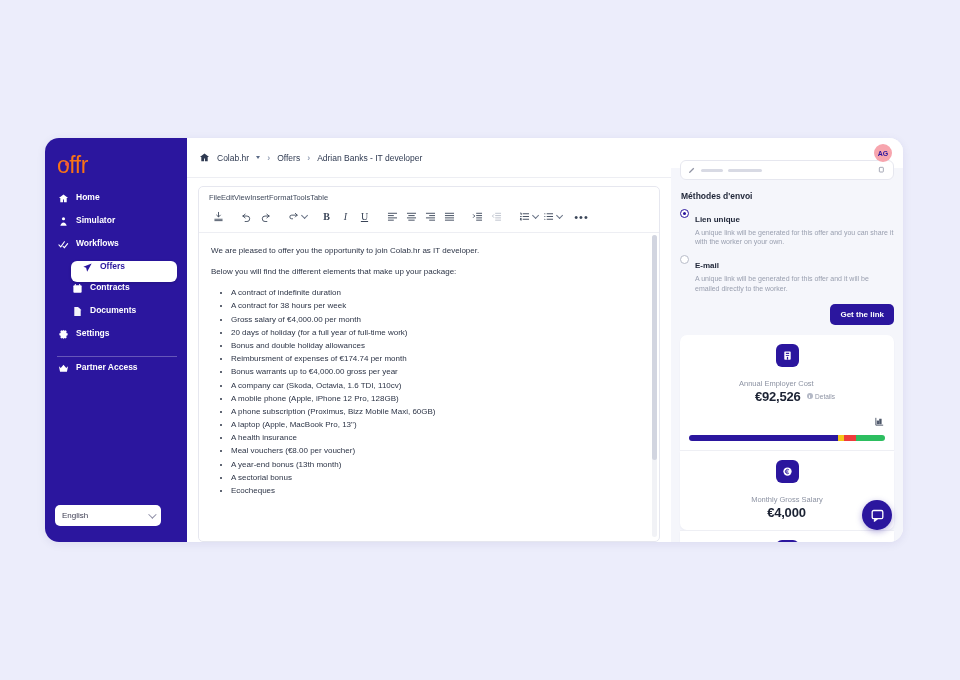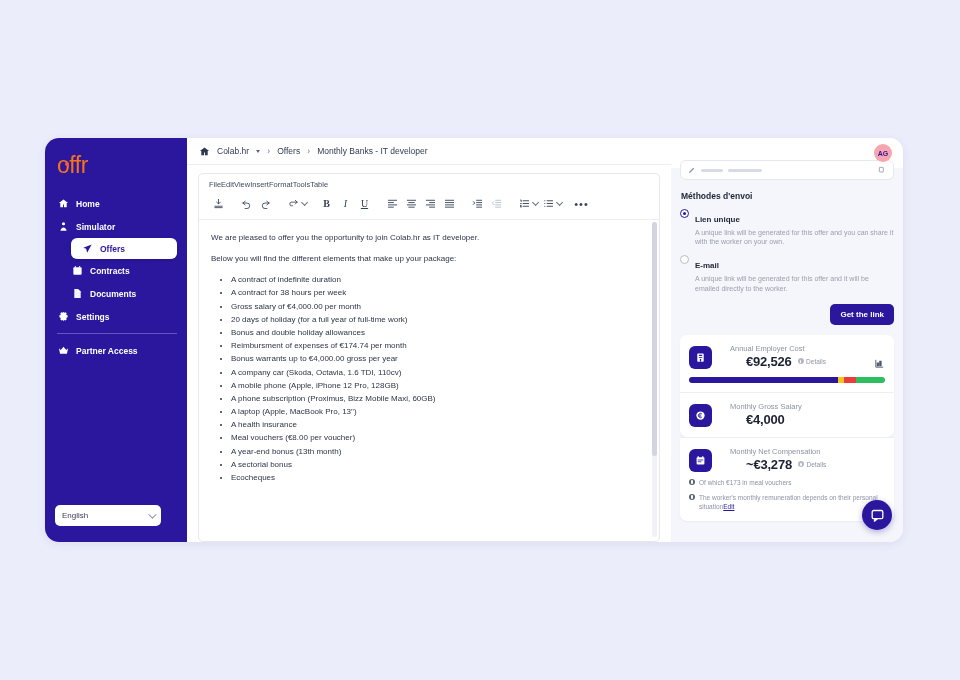--- a/index.html
+++ b/index.html
@@ -40,21 +40,21 @@
     letter-spacing: -.5px; line-height: 1;
     position: relative;
   }
   .logo-dot {
     position: absolute; left: 8px; top: 12px;
     width: 4px; height: 4px; border-radius: 50%;
     background: #f0593f;
   }
   .nav { margin-top: 9px; }
   .nav-item {
-    display: flex; align-items: center;
+    display: flex; align-items: flex-start;
     height: 23px;
     padding-left: 12px;
     color: #ffffff;
     font-size: 8.5px;
     font-weight: bold;
     position: relative;
   }
   .nav-item.sub { padding-left: 26px; }
   .nav-item.active {
     background: #ffffff;
@@ -100,21 +100,21 @@
   }
 
   
   .center {
     flex: 1 1 auto;
     background: #ffffff;
     display: flex; flex-direction: column;
     min-width: 0;
   }
   .breadcrumb {
-    height: 27px;
+    height: 40px;
     display: flex; align-items: center;
     padding-left: 12px;
     gap: 7px;
     font-size: 8.5px;
     color: #2f3a51;
     border-bottom: 1px solid #edeef3;
   }
   .bc-home svg { width: 11px; height: 11px; display: block; }
   .bc-caret {
     width: 0; height: 0;
@@ -261,21 +261,21 @@
   .card {
     background: #fff;
     border-radius: 7px;
     margin-top: 12px;
     padding: 9px 9px 10px 9px;
     box-shadow: 0 1px 2px rgba(40,30,120,.05);
   }
   .card.joined { margin-top: 0; border-radius: 0 0 7px 7px; }
   .card.top { border-radius: 7px 7px 0 0; padding-bottom: 9px; }
   .card-sep { height: 1px; background: #eeeff4; }
-  .card-row { display: flex; align-items: flex-end; gap: 18px; }
+  .card-row { display: flex; align-items: center; gap: 12px; flex-direction: column; }
   .card-ico {
     width: 23px; height: 23px; border-radius: 6px;
     background: #2b169e; color: #fff;
     display: flex; align-items: center; justify-content: center;
     flex: 0 0 23px;
   }
   .card-ico svg { width: 11px; height: 11px; display: block; }
   .card-label { font-size: 7.5px; color: #8d93a3; }
   .card-amt-line { display: flex; align-items: center; gap: 6px; margin-top: 1px; margin-left: 16px; }
   .card-amt { font-size: 13px; font-weight: bold; color: #1b2233; letter-spacing: -.2px; }
@@ -347,20 +347,29 @@
       <div class="nav-item">
         <span class="nav-ico">
           <svg viewBox="0 0 24 24" fill="currentColor">
               <circle cx="12" cy="6" r="3.4"></circle>
               <path d="M5 21c1.8-4.4 4.2-6.6 7-6.6s5.2 2.2 7 6.6z"></path>
             </svg>
         </span>
         <span>Simulator</span>
       </div>
 
+      <div class="nav-item">
+        <span class="nav-ico">
+          <svg viewBox="0 0 24 24" fill="none" stroke="currentColor" stroke-width="2.4" stroke-linecap="round">
+              <path d="M2 13l4 4L14 6"></path>
+              <path d="M11 16l3 3 7-9"></path>
+            </svg>
+        </span>
+        <span>Workflows</span>
+      </div>
 
       <div class="nav-item active">
         <span class="nav-ico">
           <svg viewBox="0 0 24 24" fill="currentColor">
               <path d="M21 3 3 10.5l6 2.2L11.2 21z"></path>
             </svg>
         </span>
         <span>Offers</span>
       </div>
 
@@ -419,21 +428,21 @@
       <span class="bc-home">
         <svg viewBox="0 0 24 24" fill="#2f3a51">
             <path d="M12 3 2 11h3v9h6v-6h2v6h6v-9h3z"></path>
           </svg>
       </span>
       <span class="bc-item">Colab.hr</span>
       <span class="bc-caret"></span>
       <span class="bc-sep">›</span>
       <span class="bc-item">Offers</span>
       <span class="bc-sep">›</span>
-      <span class="bc-item">Monthly Banks - IT developer</span>
+      <span class="bc-item">Adrian Banks - IT developer</span>
     </div>
 
     <div class="editor-wrap">
       <div class="editor">
 
         <div class="menubar">
           <span>File</span>
           <span>Edit</span>
           <span>View</span>
           <span>Insert</span>

